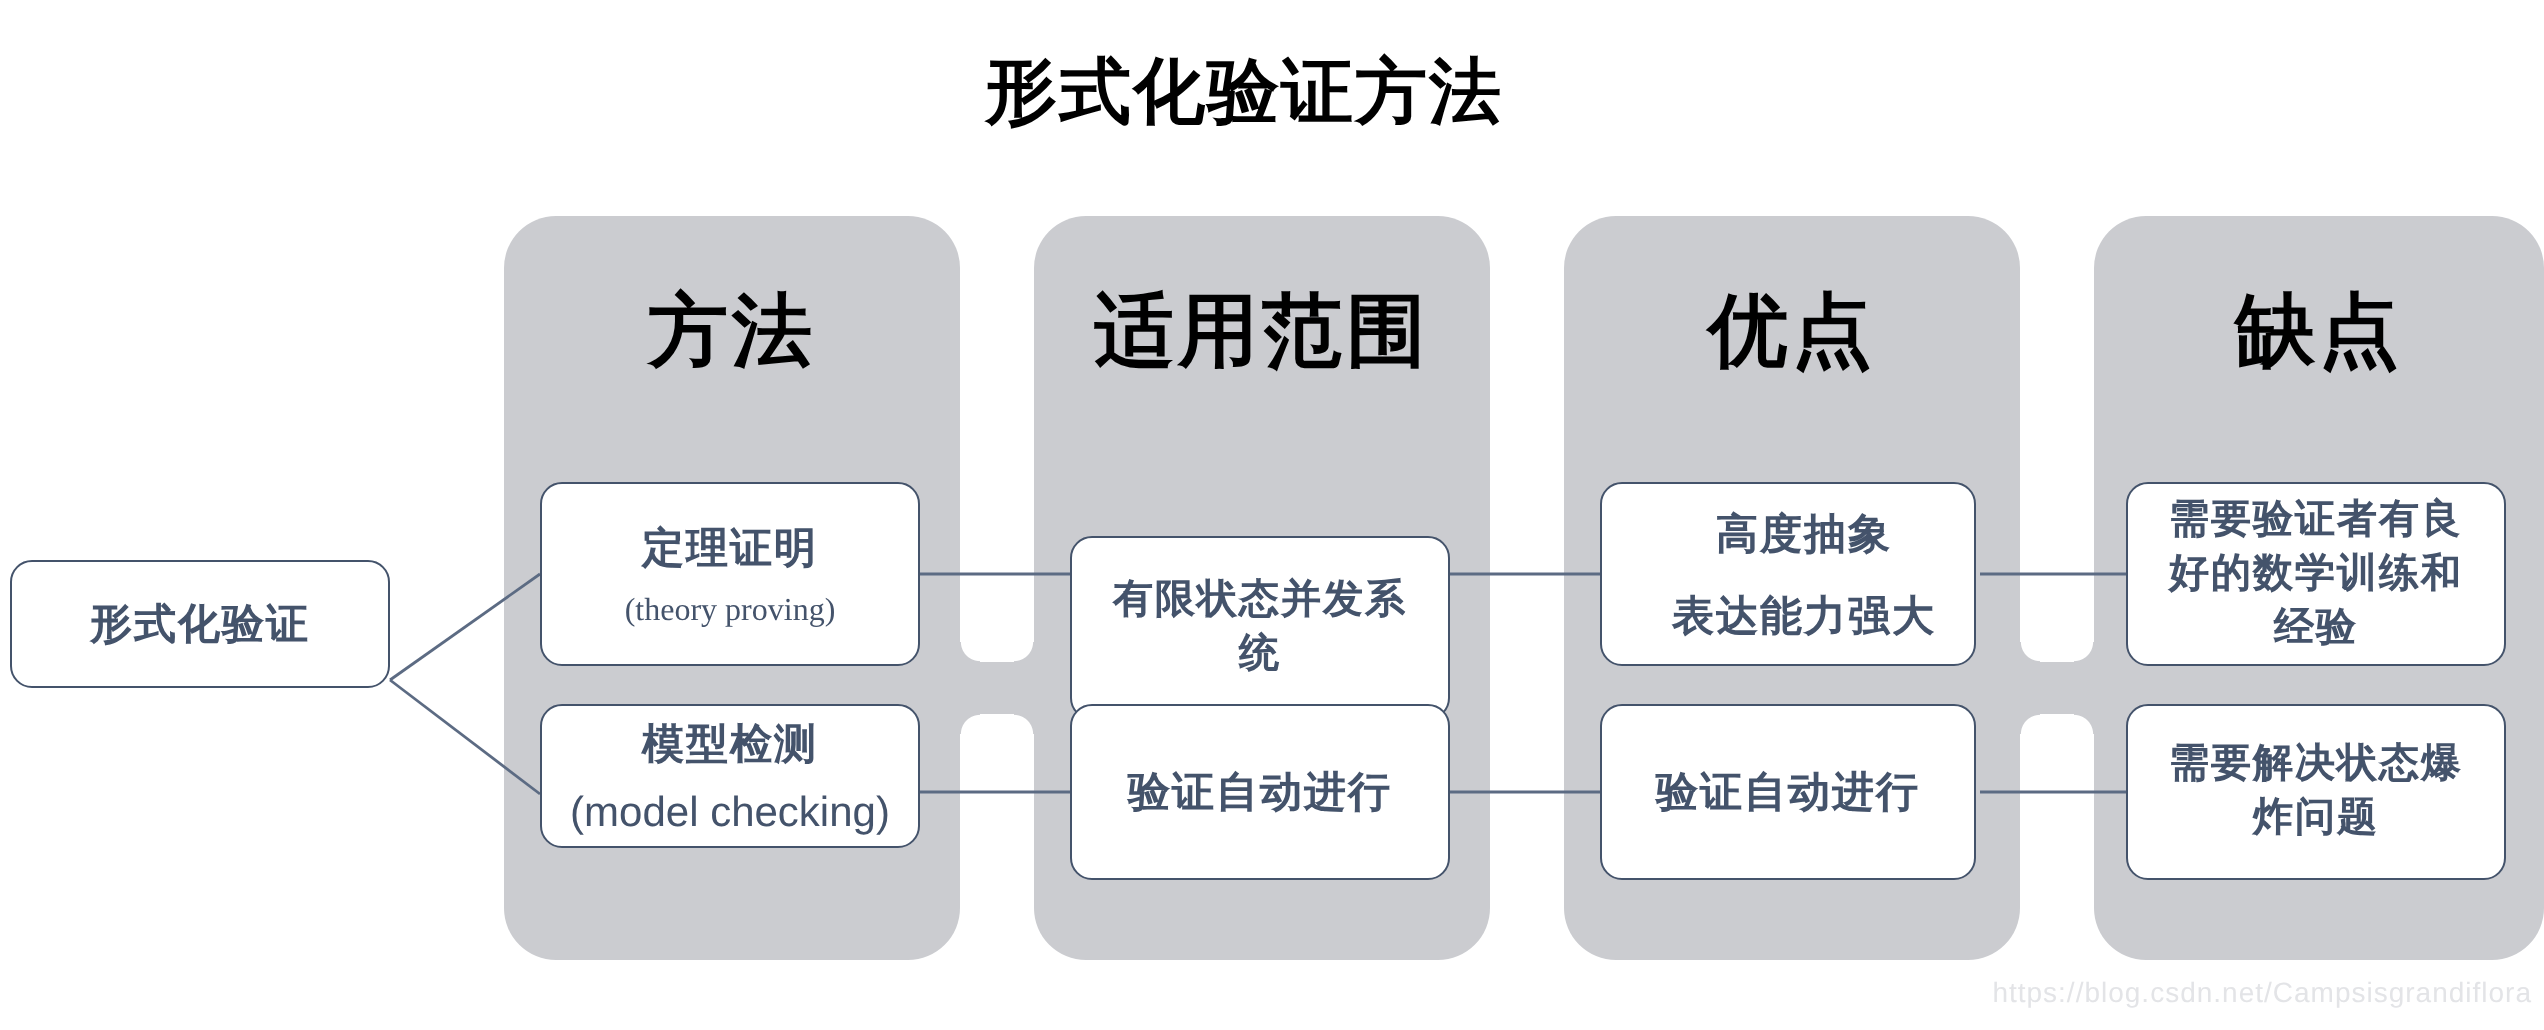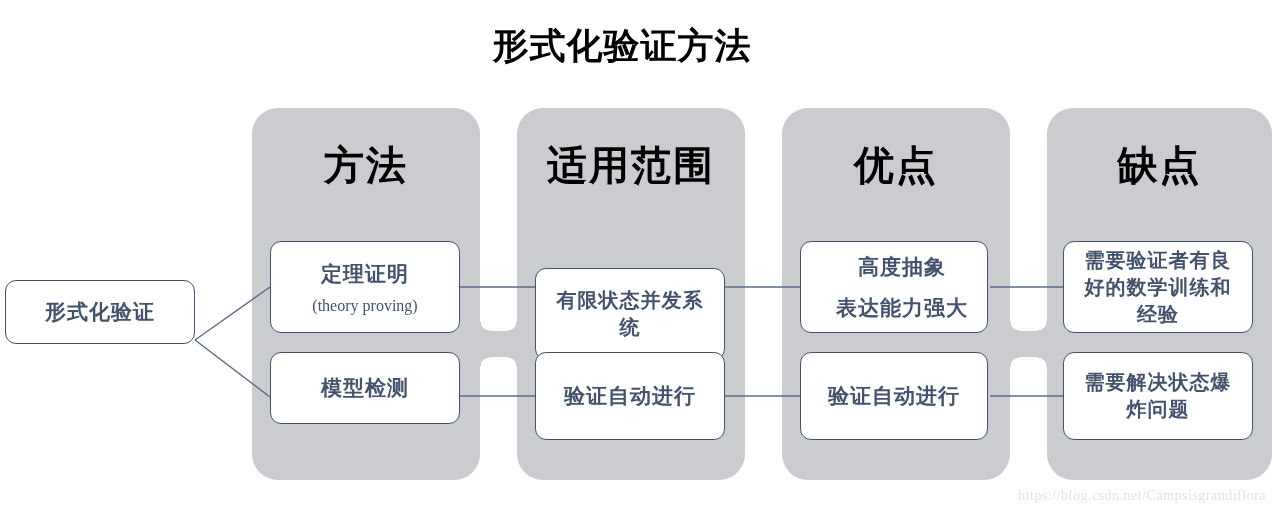--- a/index.html
+++ b/index.html
@@ -95,21 +95,20 @@
     position: absolute;
     left: 0; top: 0;
     pointer-events: none;
   }
   .watermark {
     position: absolute;
     top: 488px; right: 6px;
     font-size: 14px;
     color: #e3e4e7;
     letter-spacing: 0.5px;
-    font-family: Liberation Serif, serif;
   }
 </style>
 </head>
 <body>
 
 <div id="canvas">
 
   <div class="title">形式化验证方法</div>
 
   <div class="col col-1">
@@ -153,20 +152,21 @@
     <div class="zh">形式化验证</div>
   </div>
 
   <div class="node n-b1">
     <div class="zh">定理证明</div>
     <div class="en-serif">(theory proving)</div>
   </div>
 
   <div class="node n-b2">
     <div class="zh">模型检测</div>
+    <div class="en-sans">(model checking)</div>
   </div>
 
   <div class="node n-b3">
     <div class="wrap">有限状态并发系统</div>
   </div>
 
   <div class="node n-b4">
     <div class="zh">验证自动进行</div>
   </div>
 

